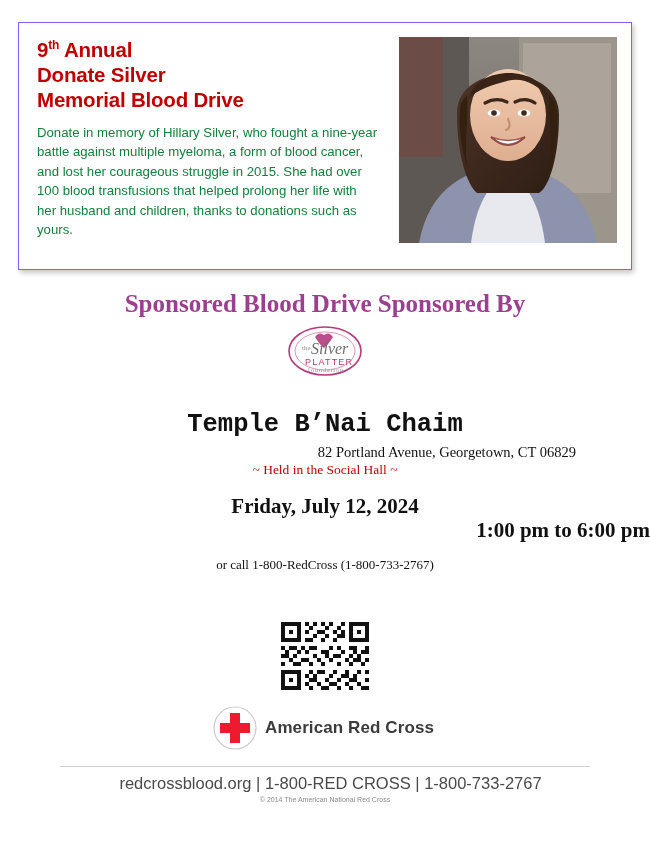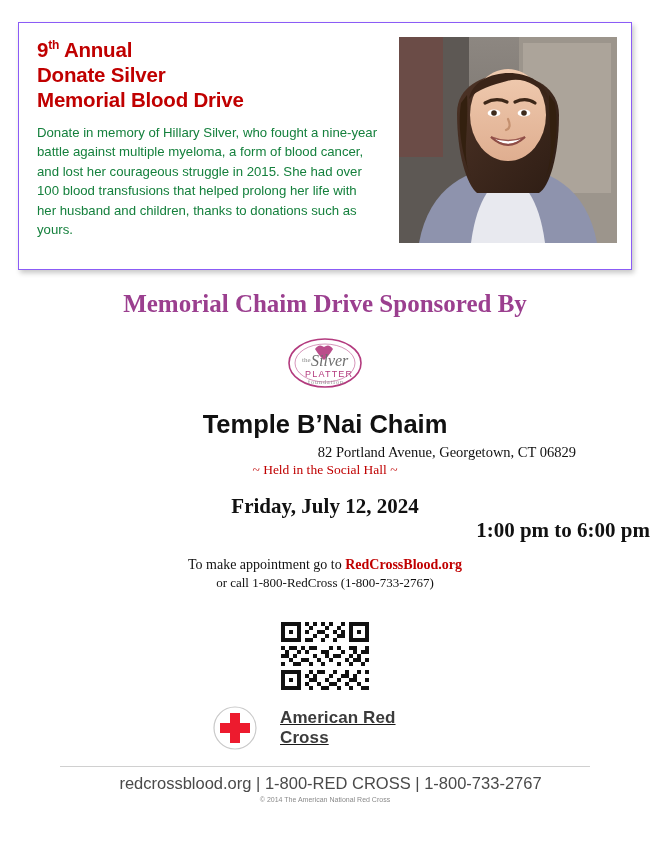--- a/index.html
+++ b/index.html
@@ -75,34 +75,34 @@
     text-align: center;
     font-family: "Liberation Serif", serif;
     font-weight: bold;
     font-size: 25px;
     color: #9b3f8f;
   }
 
   
   .sponsor-logo {
     position: absolute;
-    top: 332px;
+    top: 320px;
     left: 275px;
     width: 100px;
     height: 62px;
   }
 
   
   .venue-name {
     position: absolute;
     top: 410px;
     left: 0;
     width: 650px;
     text-align: center;
-    font-family: Liberation Sans, sans-serif;
+    font-family: Liberation Mono, monospace;
     font-weight: bold;
     font-size: 25.5px;
     color: #111111;
   }
   .venue-address {
     position: absolute;
     top: 444px;
     left: 0;
     width: 576px;
     text-align: right;
@@ -175,22 +175,21 @@
 
   
   .arc-logo {
     position: absolute;
     top: 706px;
     left: 213px;
     width: 230px;
     height: 44px;
     display: flex;
     align-items: center;
-    gap: 23px;
-    text-decoration: underline;
+    gap: 8px;
   }
   .arc-mark {
     width: 44px;
     height: 44px;
     flex: 0 0 44px;
   }
   .arc-text {
     font-family: "Liberation Sans", sans-serif;
     font-weight: bold;
     font-size: 17px;
@@ -286,21 +285,21 @@
       <circle cx="125" cy="76" r="2.8" fill="#3c2a1c"></circle>
 
       <path d="M109 82 q4 9 -2 11" stroke="#c4906f" stroke-width="2.2" fill="none" stroke-linecap="round"></path>
 
       <path d="M92 100 q17 15 34 0 q-17 7 -34 0 z" fill="#ffffff" stroke="#9c5a52" stroke-width="1.6"></path>
       <path d="M92 100 q17 16 34 0" stroke="#8e4d46" stroke-width="2" fill="none"></path>
     </svg>
   </div>
 </div>
 
-<div class="sponsor-heading">Memorial Chaim Drive Sponsored By</div>
+<div class="sponsor-heading">Sponsored Blood Drive Sponsored By</div>
 
 <div class="sponsor-logo">
   <svg width="100" height="62" viewBox="0 0 100 62">
     <ellipse cx="50" cy="31" rx="36" ry="24" fill="none" stroke="#b33a7e" stroke-width="1.6"></ellipse>
     <ellipse cx="50" cy="31" rx="30" ry="19" fill="none" stroke="#b33a7e" stroke-width="0.9" opacity="0.6"></ellipse>
     <path d="M40 17 q4 -6 9 -2 q5 -4 9 2 q-5 8 -9 11 q-4 -3 -9 -11 z" fill="#b33a7e" opacity="0.9"></path>
     <text x="27" y="30" font-family="Liberation Serif, serif" font-size="7" fill="#8d8d8d">the</text>
     <text x="36" y="34" font-family="Liberation Serif, serif" font-size="16" font-style="italic" fill="#6f6f6f">Silver</text>
     <text x="30" y="45" font-family="Liberation Sans, sans-serif" font-size="9" letter-spacing="1.2" fill="#b33a7e">PLATTER</text>
     <text x="33" y="52" font-family="Liberation Serif, serif" font-size="6" letter-spacing="1" fill="#8d8d8d">foundation</text>
@@ -308,21 +307,20 @@
 </div>
 
 <div class="venue-name">Temple B’Nai Chaim</div>
 <div class="venue-address">82 Portland Avenue, Georgetown, CT 06829</div>
 <div class="venue-note">~ Held in the Social Hall ~</div>
 
 <div class="drive-date">Friday, July 12, 2024</div>
 <div class="drive-time">1:00 pm to 6:00 pm</div>
 
 <div class="appt">
-  <div class="line1"><span>To make appointment go to </span><span class="accent">RedCrossBlood.org</span></div>
   <div class="line3">or call 1-800-RedCross (1-800-733-2767)</div>
 </div>
 
 <div class="qr">
   <svg width="96" height="76" viewBox="0 0 24 19" shape-rendering="crispEdges">
     <rect x="0" y="0" width="24" height="19" fill="#ffffff"></rect>
     <g fill="#111111">
 
       <rect x="1" y="1" width="5" height="5"></rect>
         <rect x="2" y="2" width="3" height="3" fill="#ffffff"></rect>

